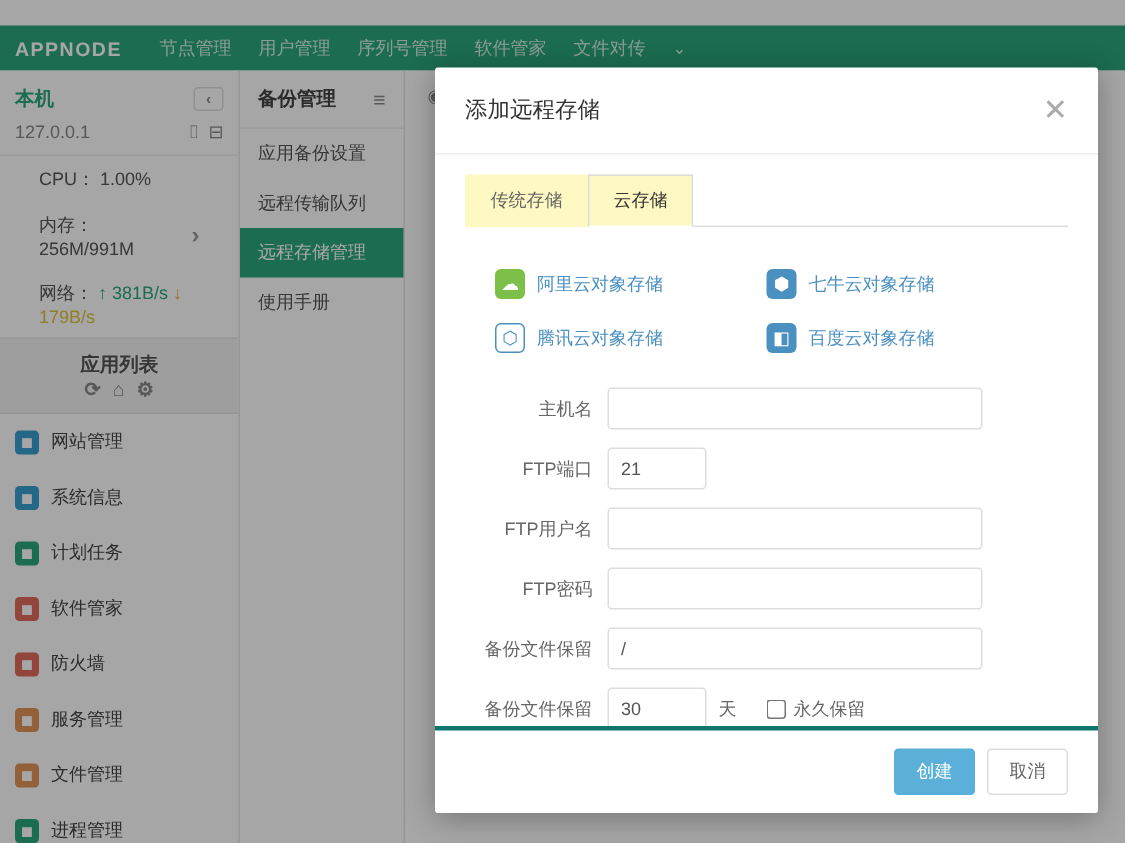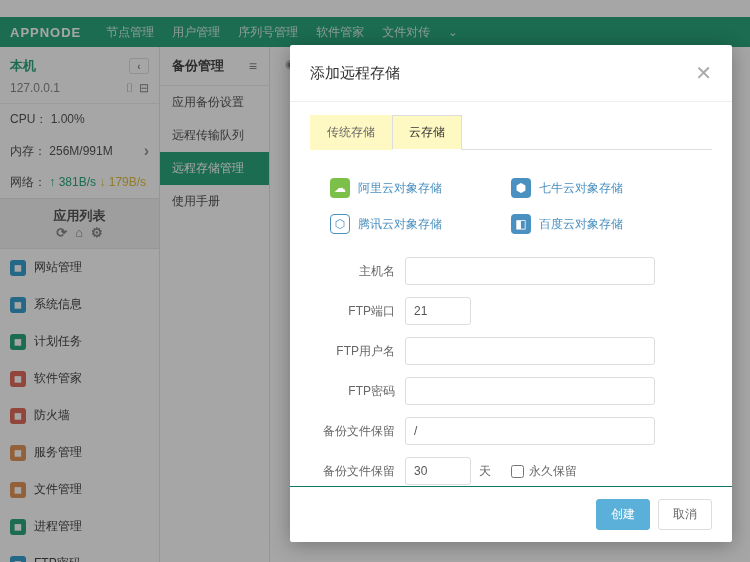--- a/index.html
+++ b/index.html
@@ -15,21 +15,21 @@
     .container { display: flex; height: calc(100% - 30px); }
     
     
     .sidebar-left { width: 160px; border-right: 1px solid #e7e7e7; background: #fff; }
     .host-title { color: #2aa77c; font-size: 13px; font-weight: bold; padding: 10px 10px 6px 10px; display: flex; justify-content: space-between; align-items: center; }
     .host-collapse-btn { width: 20px; height: 16px; border: 1px solid #ddd; border-radius: 3px; display: flex; align-items: center; justify-content: center; font-size: 10px; color: #888; cursor: pointer; }
     .host-ip-row { display: flex; justify-content: space-between; align-items: center; padding: 0 10px 8px 10px; border-bottom: 1px solid #eee; }
     .host-ip { color: #888; font-size: 12px; }
     .host-icons { display: flex; gap: 6px; color: #888; font-size: 12px; }
     
-    .stat-row { padding: 7px 10px; display: flex; justify-content: space-between; align-items: center; font-size: 12px; color: #555; }
+    .stat-row { padding: 7px 26px; display: flex; justify-content: space-between; align-items: center; font-size: 12px; color: #555; }
     .stat-chevron { color: #999; font-size: 16px; font-weight: bold; cursor: pointer; }
     .net-up { color: #2aa77c; }
     .net-down { color: #e0c040; }
     
     .app-list-header { padding: 8px 10px; background: #f3f3f3; border-top: 1px solid #e7e7e7; border-bottom: 1px solid #e7e7e7; display: flex; justify-content: space-between; align-items: center; font-weight: bold; color: #555; flex-direction: column; }
     .app-list-icons { display: flex; gap: 8px; color: #888; font-size: 13px; }
     
     .app-item { padding: 10px 10px; display: flex; align-items: center; gap: 8px; font-size: 12px; color: #444; cursor: pointer; }
     .app-icon { width: 16px; height: 16px; border-radius: 3px; display: flex; align-items: center; justify-content: center; color: #fff; font-size: 10px; flex-shrink: 0; }
     
@@ -65,21 +65,21 @@
     .storage-item { width: 50%; display: flex; align-items: center; gap: 8px; padding: 8px 0; font-size: 12px; color: #4a90c0; cursor: pointer; }
     .storage-icon { width: 20px; height: 20px; border-radius: 4px; display: flex; align-items: center; justify-content: center; color: #fff; font-size: 12px; flex-shrink: 0; }
     
     .form-row { display: flex; align-items: center; margin-bottom: 12px; }
     .form-label { width: 95px; text-align: right; padding-right: 10px; font-size: 12px; color: #666; }
     .form-input { border: 1px solid #ddd; border-radius: 3px; padding: 5px 8px; font-size: 12px; height: 28px; width: 250px; color: #555; }
     .form-input.small { width: 66px; text-align: left; }
     .form-unit { font-size: 12px; color: #666; margin-left: 8px; }
     .form-check { margin-left: 20px; font-size: 12px; color: #666; display: flex; align-items: center; gap: 5px; }
     
-    .modal-footer { padding: 12px 20px; border-top: 1px solid #0f766e; display: flex; justify-content: flex-end; gap: 8px; }
+    .modal-footer { padding: 12px 20px; border-top: 3px solid #0f766e; display: flex; justify-content: flex-end; gap: 8px; }
     .btn { padding: 6px 14px; border-radius: 3px; font-size: 12px; cursor: pointer; border: 1px solid #ddd; background: #fff; color: #666; }
     .btn.primary { background: #5ab0d8; border-color: #5ab0d8; color: #fff; }
   </style>
 </head>
 <body>
 
 <div class="top-nav">
   <span class="logo">APPNODE</span>
   <span class="nav-item">节点管理</span>
   <span class="nav-item">用户管理</span>

